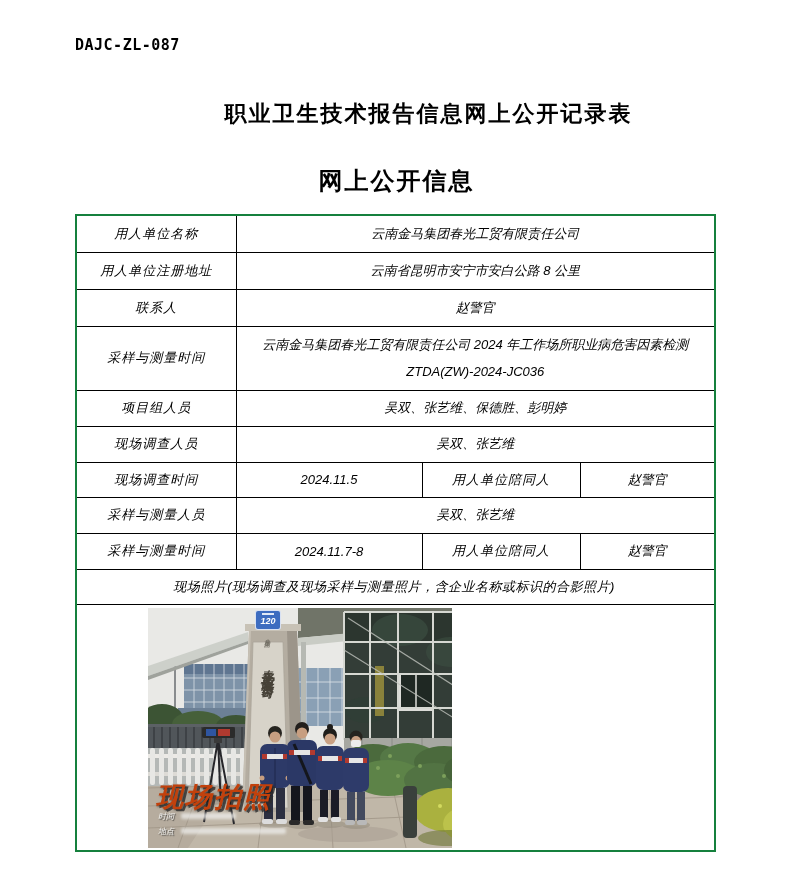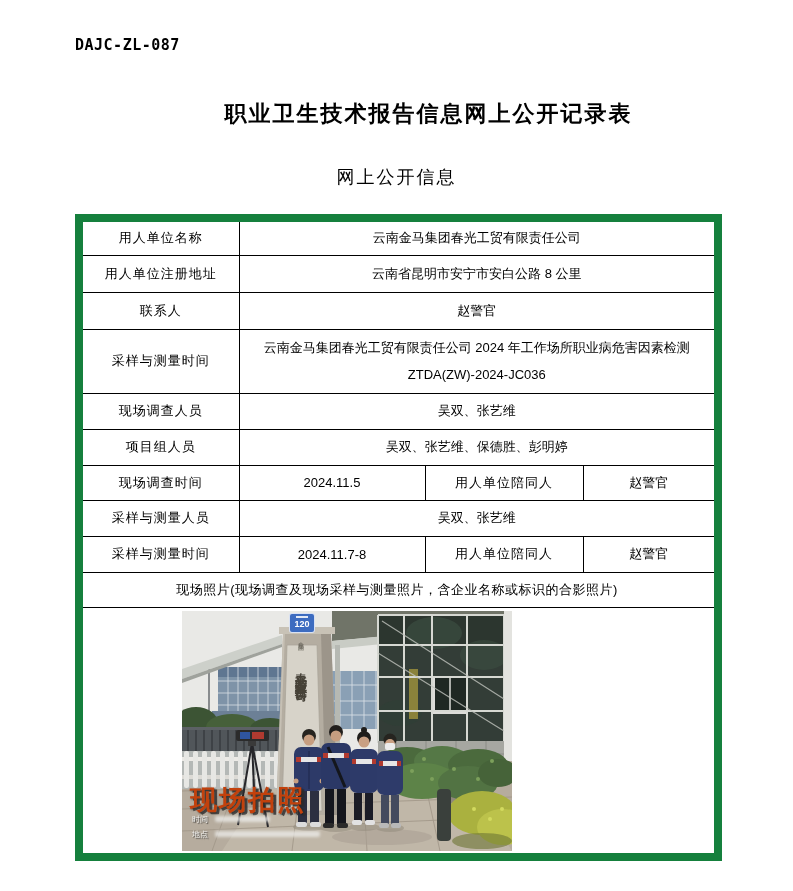--- a/index.html
+++ b/index.html
@@ -3,32 +3,32 @@
 <meta charset="utf-8">
 <style>
   html,body{margin:0;padding:0;background:#ffffff;}
   .page{position:relative;width:793px;height:891px;background:#ffffff;overflow:hidden;
         font-family:"Liberation Sans",sans-serif;color:#000;}
   .doc-code{position:absolute;left:75px;top:36px;font-family:"DejaVu Sans Mono",monospace;
             font-weight:bold;font-size:15px;letter-spacing:.5px;text-align:center;}
   .title{position:absolute;left:0;top:99px;width:100%;text-align:center;
          font-size:22px;font-weight:bold;letter-spacing:2px;padding-left:32px;}
   .subtitle{position:absolute;left:0;top:165px;width:100%;text-align:center;
-            font-size:18px;font-weight:normal;letter-spacing:2px;}
+            font-size:24px;font-weight:bold;letter-spacing:2px;}
   table.record{position:absolute;left:75px;top:214px;width:639px;border-collapse:collapse;
-               table-layout:fixed;border:8px solid #15803d;}
+               table-layout:fixed;border:2px solid #15803d;font-style:italic;}
   table.record td{border:1px solid #000;font-size:13px;text-align:center;vertical-align:middle;
                   padding:2px 3px;overflow:hidden;}
   td.lbl{letter-spacing:1px;}
   td.caption-cell{text-align:left;padding:2px 0;text-indent:-3px;letter-spacing:.5px;}
   td.photo-cell{padding:0;vertical-align:top;}
   .two-line div{line-height:27px;}
 
   
-  .photo{position:relative;width:330px;height:240px;margin:1px 0 0 96px;overflow:hidden;
+  .photo{position:relative;width:304px;height:240px;margin:1px 0 0 68px;overflow:hidden;
          background:#e9e9e6;}
   .photo svg{position:absolute;left:0;top:0;}
   .street-sign{position:absolute;left:107px;top:2px;width:26px;height:20px;background:#3d6cc0;
                border:1px solid rgba(255,255,255,.8);border-radius:3px;box-sizing:border-box;
                text-align:center;color:#fff;}
   .street-sign .tick{width:12px;height:2px;background:rgba(255,255,255,.85);margin:2px auto 1px auto;}
   .street-sign .num{font-size:9px;font-weight:bold;line-height:10px;}
   .plaque-small{position:absolute;left:114px;top:26px;writing-mode:vertical-rl;text-orientation:upright;
                 font-size:6px;letter-spacing:1px;color:#6e6a60;}
   .plaque-text{position:absolute;left:110px;top:52px;writing-mode:vertical-rl;text-orientation:upright;
@@ -73,26 +73,26 @@
       <td colspan="3">赵警官</td>
     </tr>
     <tr style="height:64px">
       <td class="lbl">采样与测量时间</td>
       <td colspan="3" class="two-line">
         <div>云南金马集团春光工贸有限责任公司 2024 年工作场所职业病危害因素检测</div>
         <div>ZTDA(ZW)-2024-JC036</div>
       </td>
     </tr>
     <tr style="height:36px">
+      <td class="lbl">项目组人员</td>
+      <td colspan="3">吴双、张艺维、保德胜、彭明婷</td>
+    </tr>
+    <tr style="height:36px">
       <td class="lbl">现场调查人员</td>
       <td colspan="3">吴双、张艺维</td>
-    </tr>
-    <tr style="height:36px">
-      <td class="lbl">项目组人员</td>
-      <td colspan="3">吴双、张艺维、保德胜、彭明婷</td>
     </tr>
     <tr style="height:35px">
       <td class="lbl">现场调查时间</td>
       <td>2024.11.5</td>
       <td class="lbl">用人单位陪同人</td>
       <td>赵警官</td>
     </tr>
     <tr style="height:36px">
       <td class="lbl">采样与测量人员</td>
       <td colspan="3">吴双、张艺维</td>

